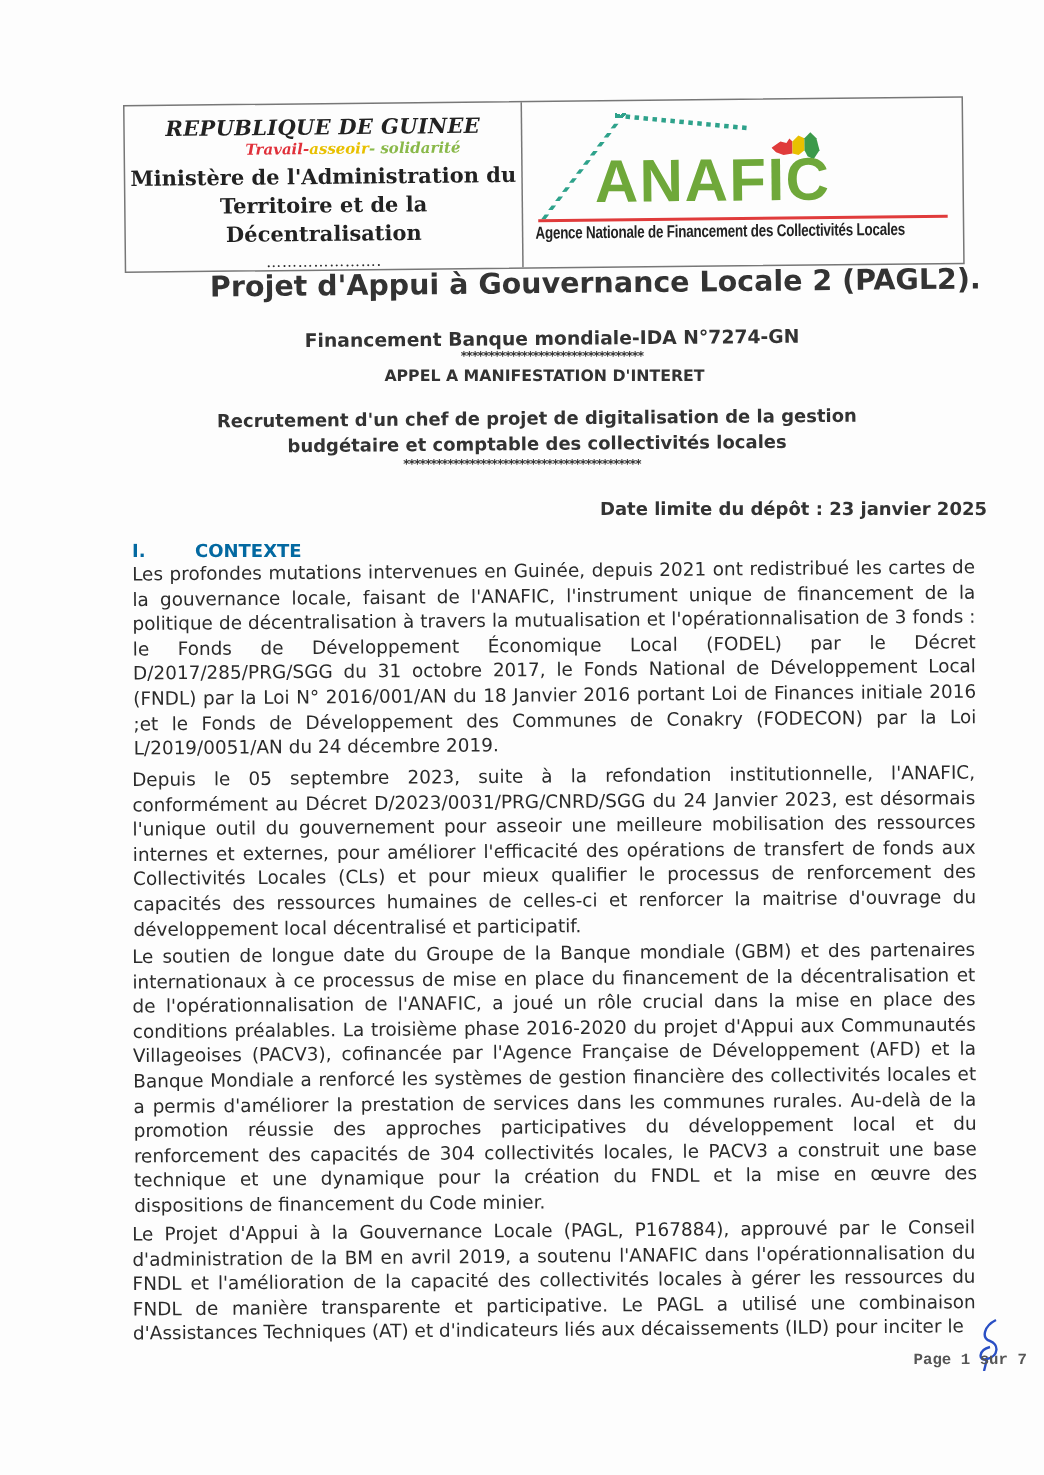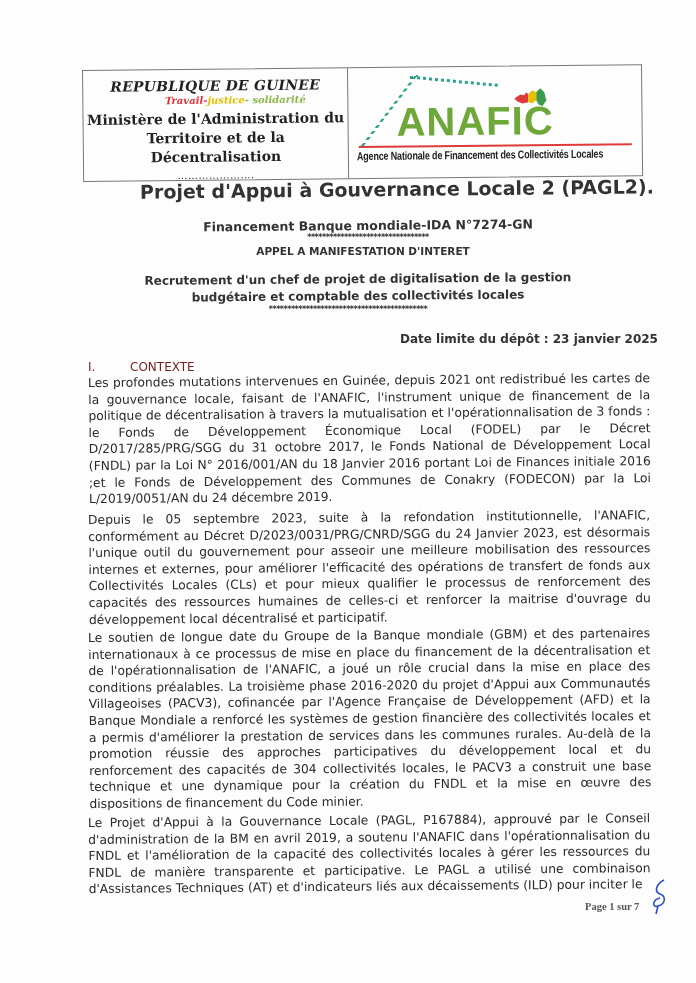--- a/index.html
+++ b/index.html
@@ -50,45 +50,45 @@
     transform: rotate(-0.6deg); white-space: nowrap;
   }
   .center { position: absolute; text-align: center; white-space: nowrap; font-weight: bold; color: #333; }
   .funding { left: 0; width: 696px; top: 218px; font-size: 12.5px; transform: rotate(-0.5deg); padding-left: 20px; }
   .stars1 { left: 0; width: 696px; top: 233px; font-size: 8px; letter-spacing: -0.5px; padding-left: 20px; }
   .ami { left: 0; width: 696px; top: 245px; font-size: 10.5px; padding-left: 15px; }
   .recruit { left: 118px; width: 480px; top: 271px; font-size: 12px; line-height: 17px; transform: rotate(-0.5deg); white-space: normal; }
   .stars2 { left: 0; width: 696px; top: 305px; font-size: 8px; letter-spacing: -0.5px; }
   .deadline { left: 400px; top: 332px; font-size: 12px; text-align: left; }
   .section-head {
-    position: absolute; left: 88px; top: 360px; font-size: 12px; font-weight: normal; color: #7f1d1d;
+    position: absolute; left: 88px; top: 360px; font-size: 12px; font-weight: bold; color: #0369a1;
   }
   .section-head .num { display: inline-block; width: 42px; }
   .body {
     position: absolute; left: 88px; width: 562px; font-size: 12.3px; line-height: 16.6px;
     text-align: justify; color: #2b2b2b; transform: rotate(-0.5deg); transform-origin: left top;
   }
   .p1 { top: 375px; }
   .p2 { top: 512px; }
   .p3 { top: 630px; }
   .p4 { top: 815px; }
   .footer {
-    position: absolute; left: 585px; top: 901px; font-family: Liberation Serif, serif;
+    position: absolute; left: 609px; top: 901px; font-family: Liberation Mono, monospace;
     font-size: 10.5px; font-weight: bold; color: #555;
   }
   .sig { position: absolute; left: 648px; top: 878px; width: 24px; height: 36px; }
 </style>
 </head>
 <body>
 
 <div class="header-box">
   <div class="header-left">
     <div class="rep">REPUBLIQUE DE GUINEE</div>
     <div class="motto">
-      <span class="m1">Travail-</span><span class="m2">justice</span><span class="m3">- solidarité</span>
+      <span class="m1">Travail-</span><span class="m2">asseoir</span><span class="m3">- solidarité</span>
     </div>
     <div class="ministry">
       <div>Ministère de l'Administration du</div>
       <div>Territoire et de la Décentralisation</div>
     </div>
     <div class="dots">………………….</div>
   </div>
   <div class="header-right">
     <div class="logo-dotline"></div>
     <div class="logo-topline"></div>

